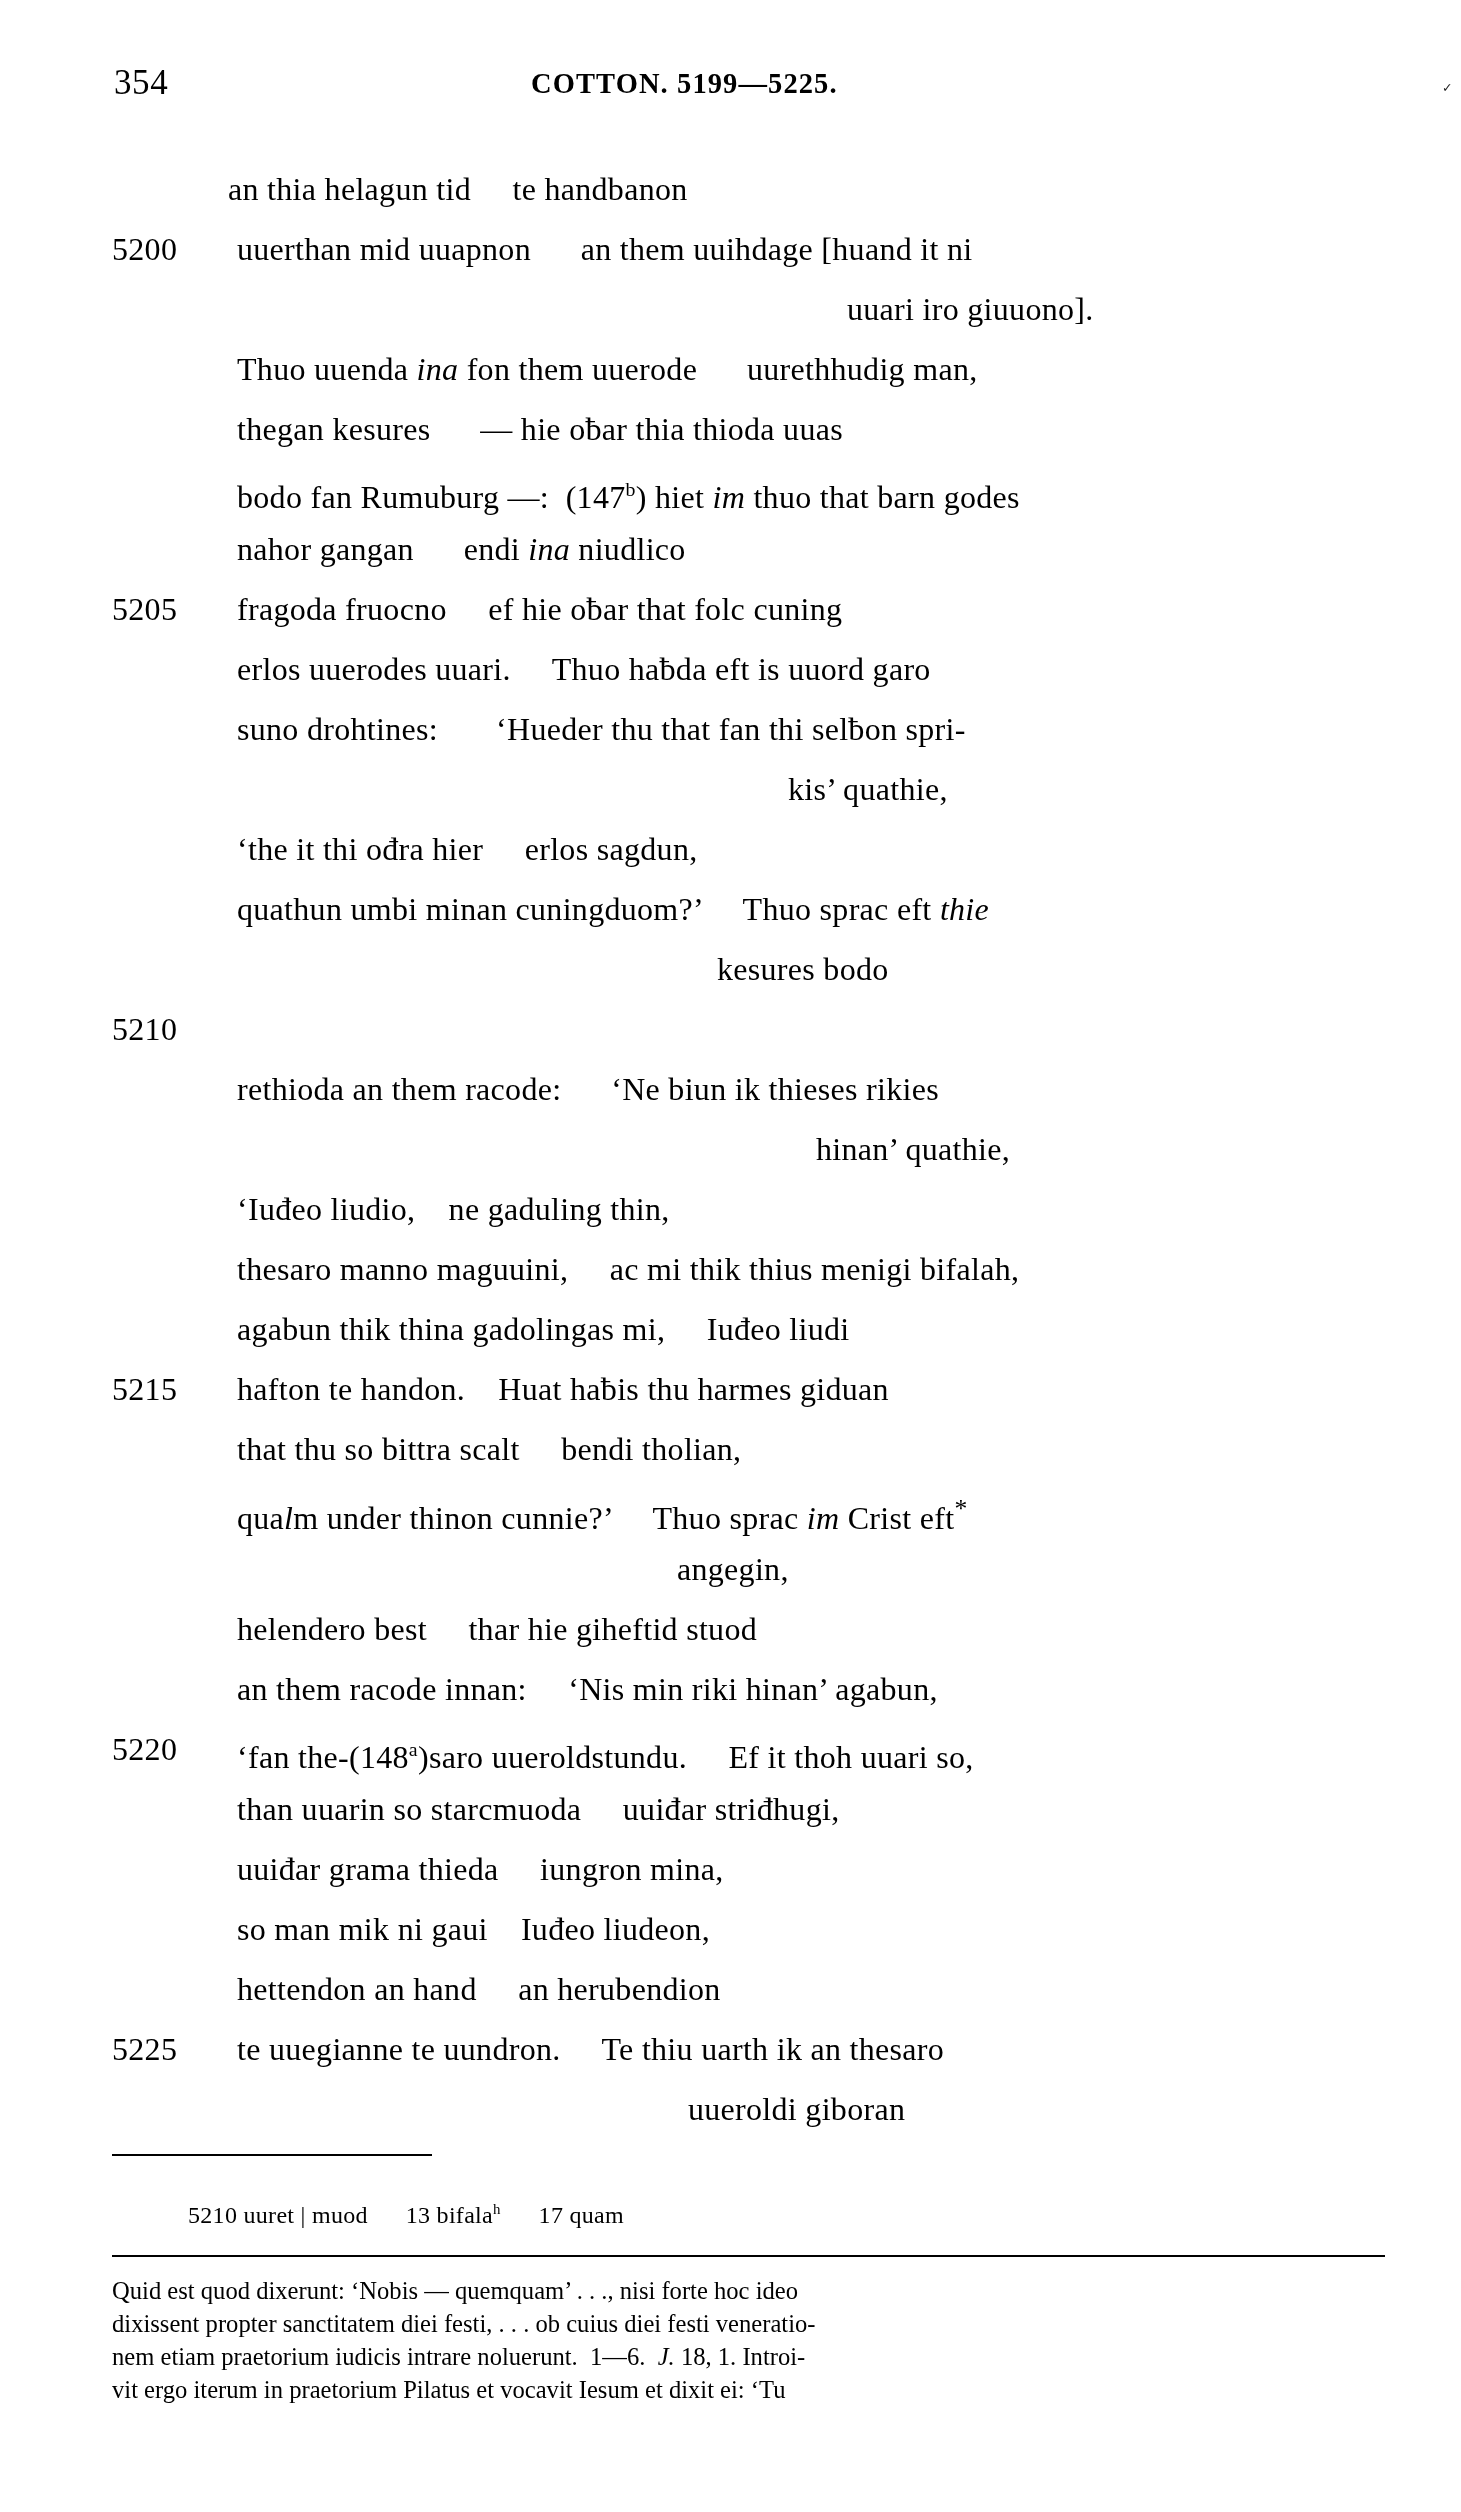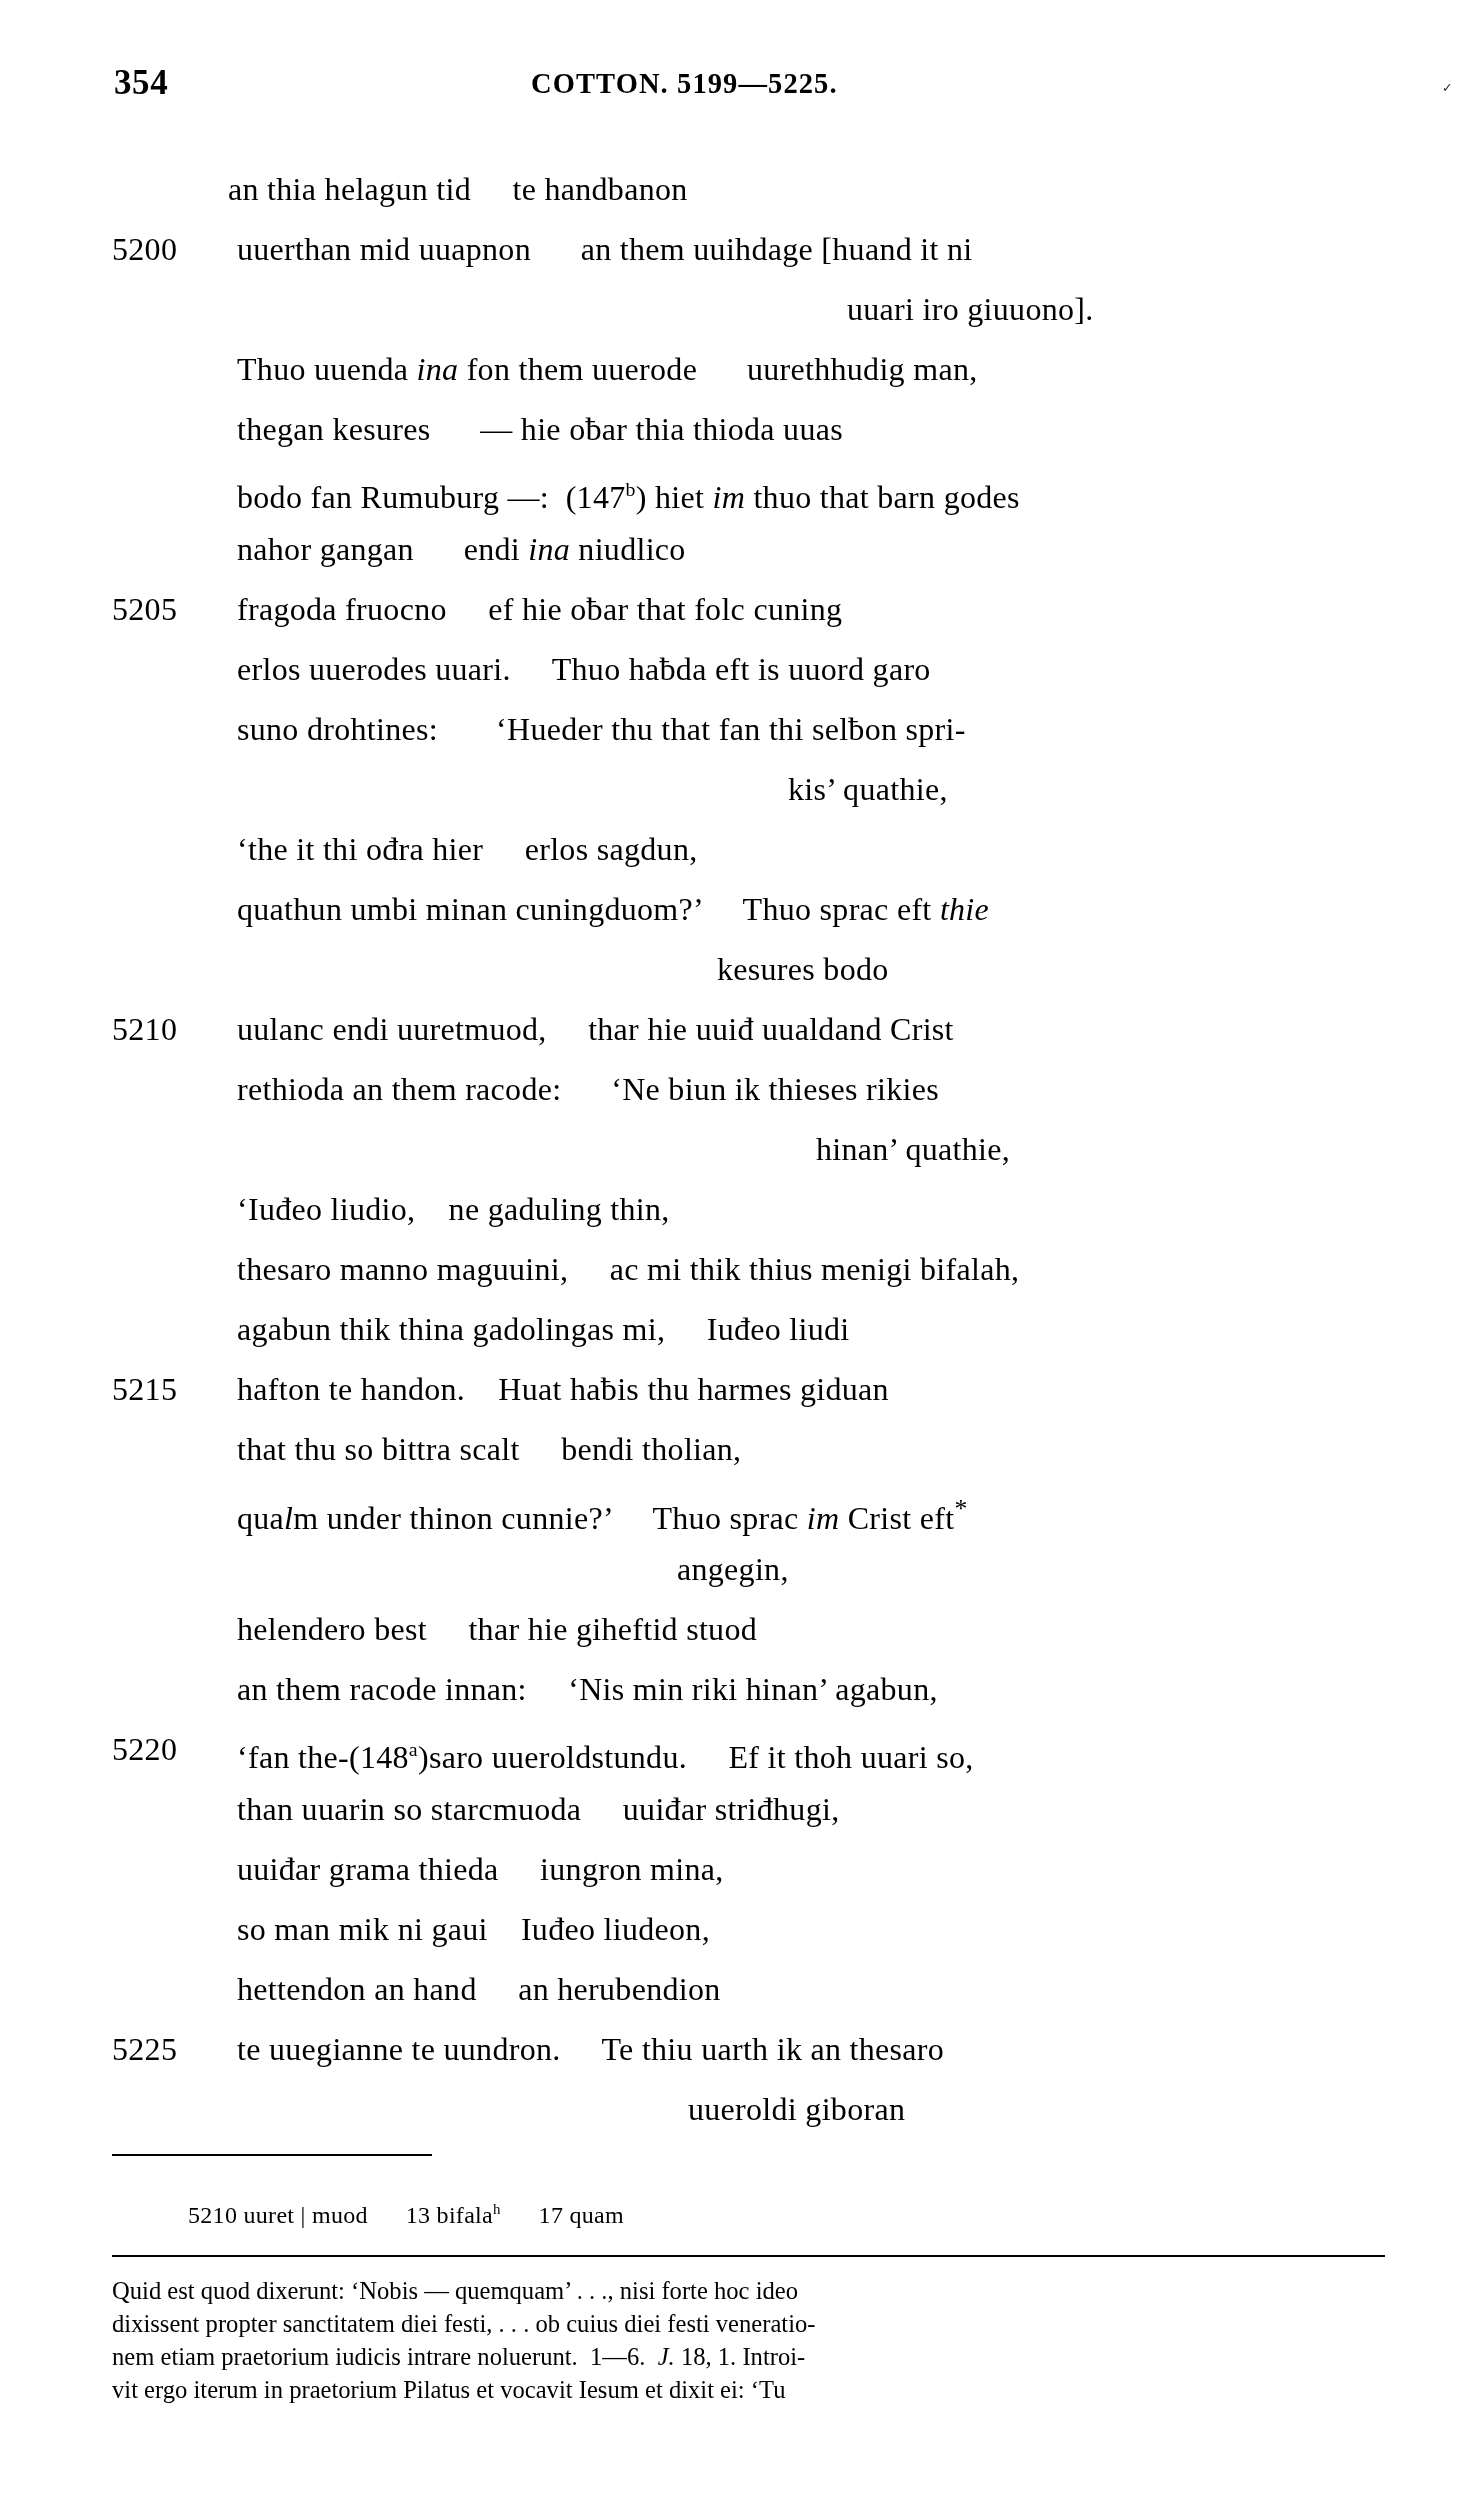--- a/index.html
+++ b/index.html
@@ -27,21 +27,21 @@
     top: 63px;
     left: 0;
     width: 1462px;
     height: 46px;
   }
   .folio-num {
     position: absolute;
     left: 114px;
     top: 0;
     font-size: 35px;
-    font-weight: bold;
+    font-weight: normal;
     letter-spacing: 0.6px;
   }
   .runhead-title {
     position: absolute;
     left: 531px;
     top: 4.6px;
     font-size: 28.5px;
     font-weight: bold;
     letter-spacing: 1.1px;
   }
@@ -153,21 +153,21 @@
       <div class="vline"><span class="vtext">thegan kesures      — hie oƀar thia thioda uuas</span></div>
       <div class="vline"><span class="vtext">bodo fan Rumuburg —:  (147<sup class="fol">b</sup>) hiet <i class="it">im</i> thuo that barn godes</span></div>
       <div class="vline"><span class="vtext">nahor gangan      endi <i class="it">ina</i> niudlico</span></div>
       <div class="vline"><span class="lnum">5205</span><span class="vtext">fragoda fruocno     ef hie oƀar that folc cuning</span></div>
       <div class="vline"><span class="vtext">erlos uuerodes uuari.     Thuo haƀda eft is uuord garo</span></div>
       <div class="vline"><span class="vtext">suno drohtines:       ‘Hueder thu that fan thi selƀon spri-</span></div>
       <div class="vline"><span class="vtext ind-run2">kis’ quathie,</span></div>
       <div class="vline"><span class="vtext">‘the it thi ođra hier     erlos sagdun,</span></div>
       <div class="vline"><span class="vtext">quathun umbi minan cuningduom?’     Thuo sprac eft <i class="it">thie</i></span></div>
       <div class="vline"><span class="vtext ind-run3">kesures bodo</span></div>
-      <div class="vline"><span class="lnum">5210</span><span class="vtext">uulanc endi uuretmuod,     thar hie uuiđ uualdand Crist</span></div>
+      <div class="vline"><span class="lnum">5210</span></div>
       <div class="vline"><span class="vtext">rethioda an them racode:      ‘Ne biun ik thieses rikies</span></div>
       <div class="vline"><span class="vtext ind-run4">hinan’ quathie,</span></div>
       <div class="vline"><span class="vtext">‘Iuđeo liudio,    ne gaduling thin,</span></div>
       <div class="vline"><span class="vtext">thesaro manno maguuini,     ac mi thik thius menigi bifalah,</span></div>
       <div class="vline"><span class="vtext">agabun thik thina gadolingas mi,     Iuđeo liudi</span></div>
       <div class="vline"><span class="lnum">5215</span><span class="vtext">hafton te handon.    Huat haƀis thu harmes giduan</span></div>
       <div class="vline"><span class="vtext">that thu so bittra scalt     bendi tholian,</span></div>
       <div class="vline"><span class="vtext">qua<i class="it">l</i>m under thinon cunnie?’     Thuo sprac <i class="it">im</i> Crist eft<span class="ast">*</span></span></div>
       <div class="vline"><span class="vtext ind-run5">angegin,</span></div>
       <div class="vline"><span class="vtext">helendero best     thar hie giheftid stuod</span></div>

